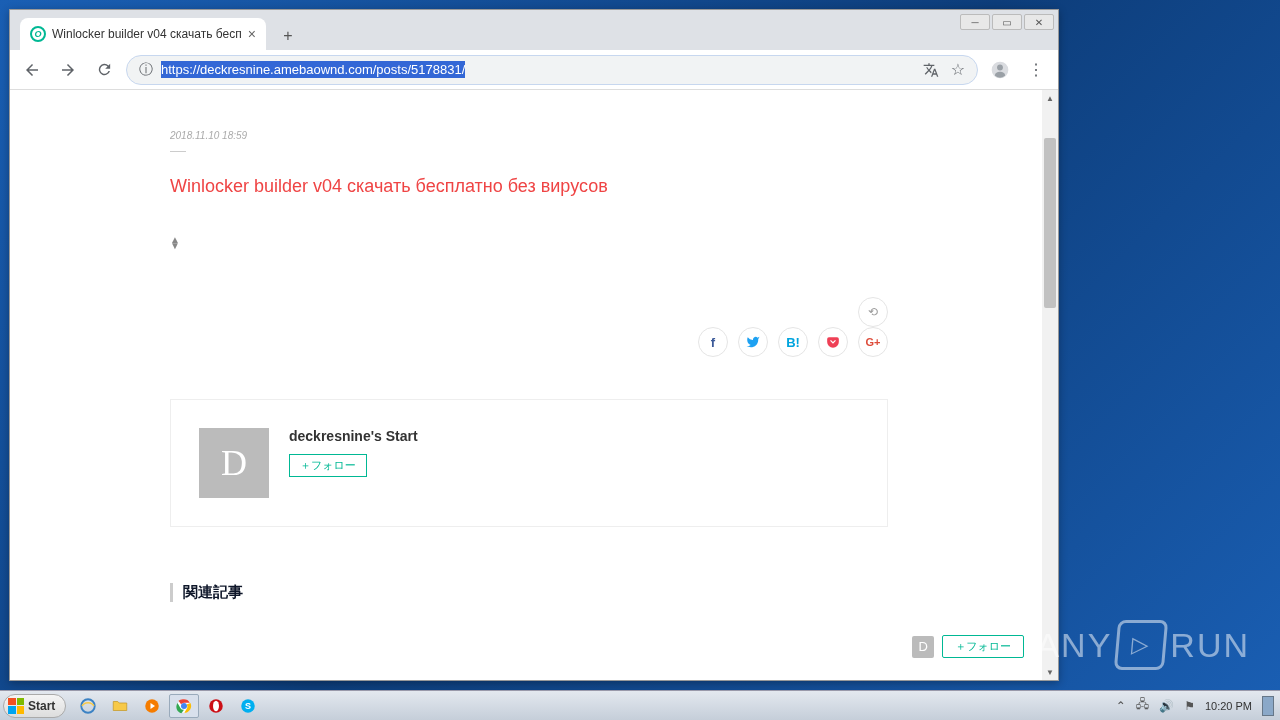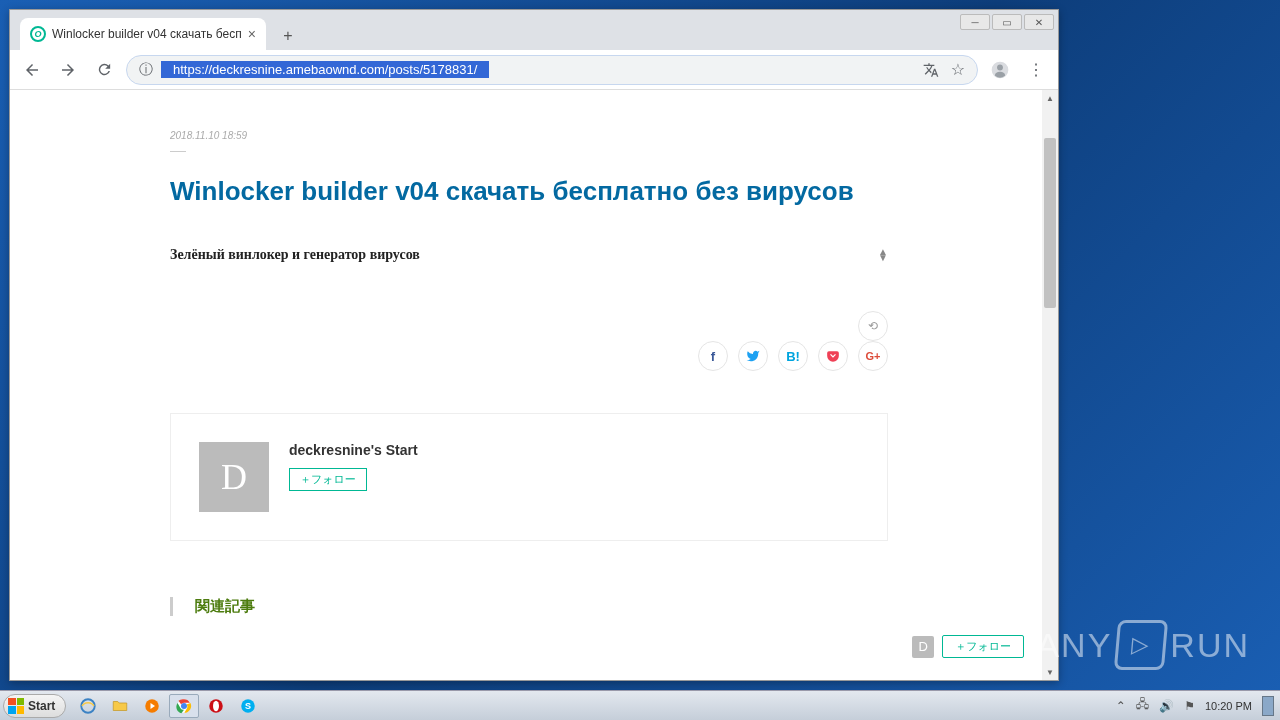--- a/index.html
+++ b/index.html
@@ -19,33 +19,33 @@
 .tab-title { flex: 1; overflow: hidden; white-space: nowrap; text-overflow: ellipsis; text-align: right; }
 .tab-close { font-size: 14px; color: #666; cursor: pointer; }
 .new-tab { width: 28px; height: 28px; display: flex; align-items: center; justify-content: center; font-size: 16px; color: #555; cursor: pointer; margin-left: 8px; }
 
 
 .address-bar { height: 40px; background: #fff; border-bottom: 1px solid #ddd; display: flex; align-items: center; padding: 0 8px; gap: 8px; }
 .nav-btn { width: 28px; height: 28px; display: flex; align-items: center; justify-content: center; color: #5f6368; cursor: pointer; border-radius: 50%; }
 .url-container { flex: 1; height: 30px; background: #f1f3f4; border: 1px solid #c7d7ef; border-radius: 15px; display: flex; align-items: center; padding: 0 12px; gap: 8px; }
 .url-info { color: #5f6368; font-size: 14px; }
 .url-text { flex: 1; font-size: 13px; color: #202124; }
-.url-selected { background: #3367d6; color: #fff; padding: 1px 12px; }
+.url-selected { background: #3367d6; color: #fff; padding: 1px 0; }
 .url-icons { display: flex; gap: 12px; align-items: center; color: #5f6368; }
 
 
 .content-area { position: relative; height: calc(100% - 80px); background: #fff; overflow: hidden; }
 .scrollbar-track { position: absolute; right: 0; top: 0; width: 16px; height: 100%; background: #f1f1f1; }
 .scrollbar-thumb { position: absolute; right: 2px; width: 12px; background: #c1c1c1; border-radius: 2px; }
 .scroll-arrow { position: absolute; right: 0; width: 16px; height: 16px; display: flex; align-items: center; justify-content: center; font-size: 8px; color: #666; }
 
 .page-content { padding: 40px 170px 20px 160px; }
 .post-date { font-size: 10px; color: #aaa; font-style: italic; }
 .post-divider { width: 16px; height: 1px; background: #ccc; margin: 10px 0 24px; }
-.post-title { font-size: 26px; color: #0369a1; font-weight: bold; margin-bottom: 40px; }
+.post-title { font-size: 18px; color: #ef4444; font-weight: normal; margin-bottom: 40px; }
 .post-subtitle { font-size: 14px; font-weight: bold; color: #222; font-family: Georgia, serif; }
 .subtitle-row { display: flex; justify-content: space-between; align-items: center; }
 .sort-icon { color: #888; font-size: 10px; line-height: 6px; }
 
 .reblog-btn { width: 30px; height: 30px; border: 1px solid #e5e5e5; border-radius: 50%; display: flex; align-items: center; justify-content: center; float: right; margin-top: 48px; cursor: pointer; }
 .reblog-icon { font-size: 12px; color: #999; }
 
 .share-row { display: flex; justify-content: flex-end; gap: 10px; margin-top: 60px; clear: both; }
 .share-btn { width: 30px; height: 30px; border: 1px solid #e5e5e5; border-radius: 50%; display: flex; align-items: center; justify-content: center; font-size: 13px; font-weight: bold; cursor: pointer; }
 .fb { color: #3b5998; }
@@ -53,21 +53,21 @@
 .hb { color: #00a4de; }
 .pk { color: #ef4056; }
 .gp { color: #dd4b39; font-size: 11px; }
 
 .author-box { border: 1px solid #eee; padding: 28px; margin-top: 42px; display: flex; gap: 20px; align-items: flex-start; }
 .author-avatar { width: 70px; height: 70px; background: #bbb; display: flex; align-items: center; justify-content: center; font-size: 36px; color: #fff; font-family: Georgia, serif; }
 .author-name { font-size: 14px; font-weight: bold; color: #333; margin-bottom: 10px; }
 .follow-btn { border: 1px solid #00b894; color: #00b894; background: #fff; padding: 3px 10px; font-size: 11px; cursor: pointer; }
 
 .related-section { margin-top: 56px; }
-.related-heading { font-size: 15px; font-weight: bold; color: #4d7c0f; border-left: 3px solid #ccc; padding-left: 22px; margin-bottom: 28px; }
+.related-heading { font-size: 15px; font-weight: bold; color: #0f172a; border-left: 3px solid #ccc; padding-left: 10px; margin-bottom: 28px; }
 .related-link { font-size: 13px; font-weight: bold; color: #333; }
 
 
 .float-widget { position: absolute; right: 34px; bottom: 22px; display: flex; gap: 8px; align-items: center; }
 .float-avatar { width: 22px; height: 22px; background: #bbb; color: #fff; display: flex; align-items: center; justify-content: center; font-size: 13px; border-radius: 2px; }
 .float-follow { border: 1px solid #00b894; color: #00b894; background: #fff; padding: 3px 12px; font-size: 11px; cursor: pointer; border-radius: 2px; }
 
 
 .taskbar { position: absolute; bottom: 0; left: 0; right: 0; height: 30px; background: linear-gradient(#e3e8ef, #c5ced9); border-top: 1px solid #99a; display: flex; align-items: center; }
 .start-btn { height: 24px; padding: 0 10px 0 4px; margin: 0 3px; display: flex; align-items: center; gap: 4px; background: linear-gradient(#f5f5f5, #ddd); border: 1px solid #aaa; border-radius: 12px; font-size: 12px; font-weight: bold; color: #333; cursor: pointer; }
@@ -141,21 +141,20 @@
     </div>
     <div class="nav-btn">⋮</div>
   </div>
 
   <div class="content-area">
     <div class="page-content">
       <div class="post-date">2018.11.10 18:59</div>
       <div class="post-divider"></div>
       <h1 class="post-title">Winlocker builder v04 скачать бесплатно без вирусов</h1>
       <div class="subtitle-row">
-        <div class="post-subtitle">Зелёный винлокер и генератор вирусов</div>
         <div class="sort-icon">▲<br>▼</div>
       </div>
       <div class="reblog-btn">
           <span class="reblog-icon">⟲</span>
         </div>
       <div class="share-row">
         <div class="share-btn fb">f</div>
         <div class="share-btn tw">
           <svg width="14" height="14" viewBox="0 0 24 24">
               <path fill="#1da1f2" d="M23 3a10.9 10.9 0 0 1-3.14 1.53 4.48 4.48 0 0 0-7.86 3v1A10.66 10.66 0 0 1 3 4s-4 9 5 13a11.64 11.64 0 0 1-7 2c9 5 20 0 20-11.5a4.5 4.5 0 0 0-.08-.83A7.72 7.72 0 0 0 23 3z"></path>

